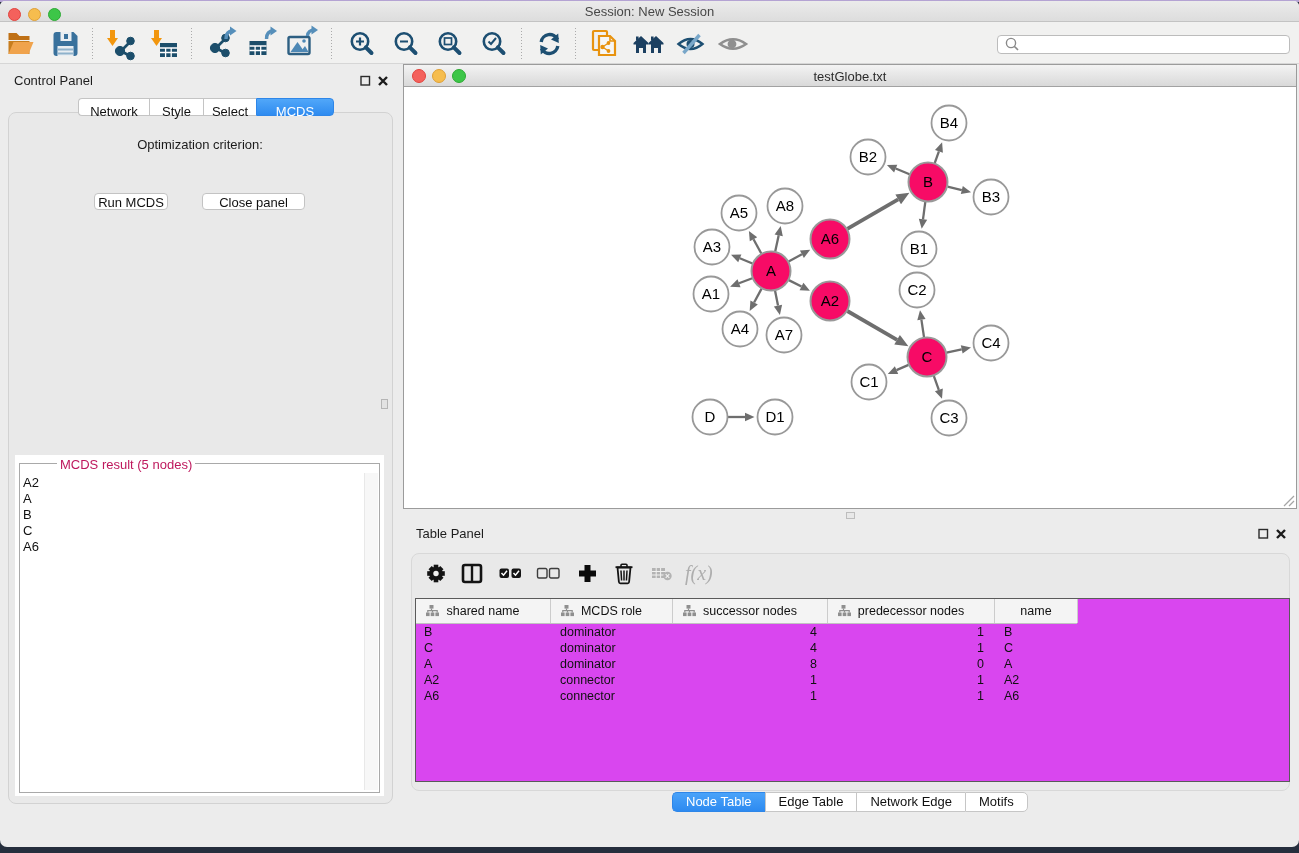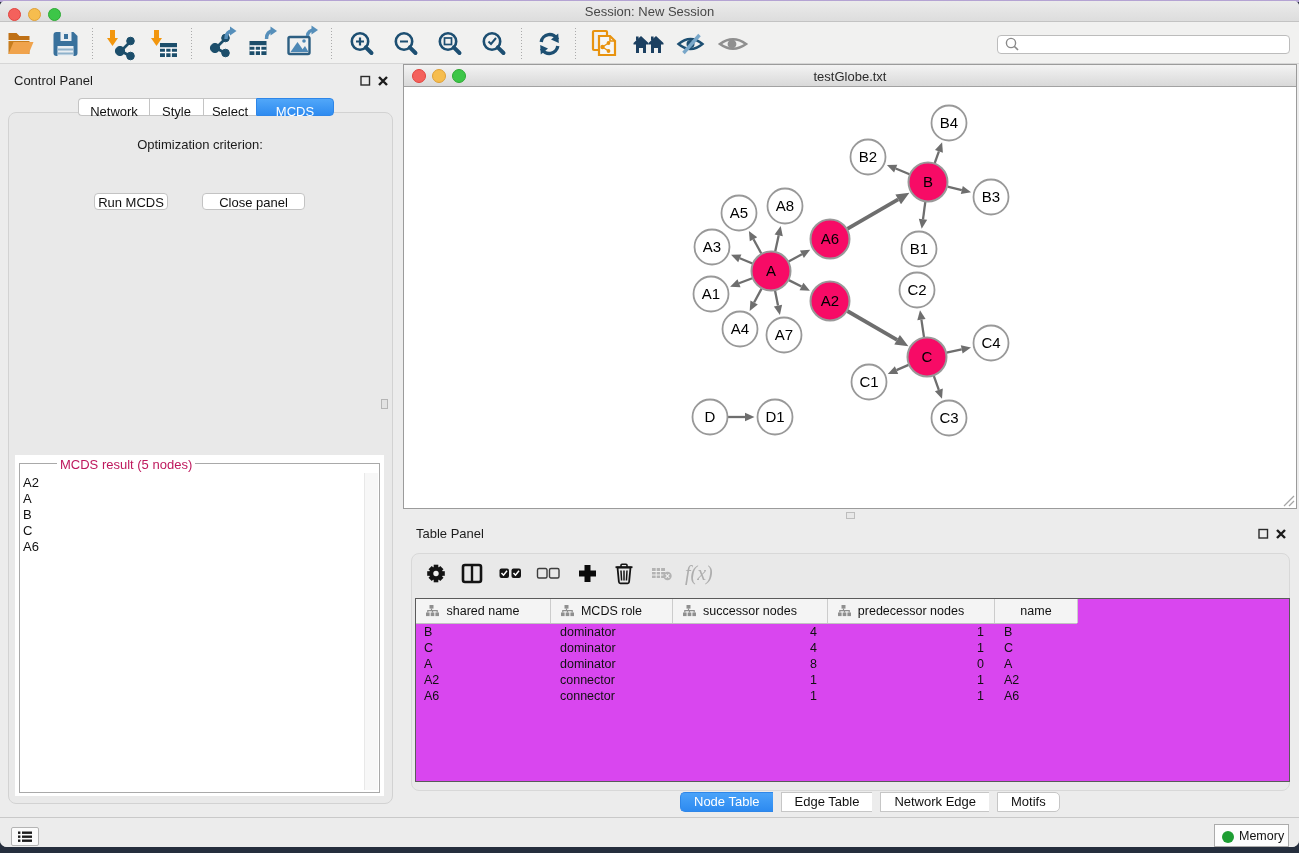--- a/index.html
+++ b/index.html
@@ -71,21 +71,21 @@
   border:1px solid #5a5a5a;box-sizing:border-box;}
 #tp-header{position:absolute;left:0;top:0;width:661px;height:24px;background:#f4f4f4;
   border-bottom:1px solid #c2c2c2;}
 .th{position:absolute;top:0;height:24px;border-right:1px solid #cccccc;}
 .th span{position:absolute;top:5px;width:100%;text-align:center;font-size:12.5px;color:#111;}
 .td{position:absolute;font-size:12.5px;color:#111;height:16px;line-height:16px;}
 .tdr{text-align:right;}
 
 #tp-tabs{position:absolute;left:672px;top:728px;height:20px;}
 .btab{float:left;height:18px;line-height:18px;font-size:13px;color:#111;background:#fff;
-  border:1px solid #c6c6c6;border-right:none;padding:0 13px;margin-left:8px;}
+  border:1px solid #c6c6c6;border-right:none;padding:0 13px;}
 .btab.first{border-radius:5px 0 0 5px;}
 .btab.last{border-radius:0 5px 5px 0;border-right:1px solid #c6c6c6;}
 .btab.sel{background:linear-gradient(#4aa3f9,#2d8af0);color:#fff;border-color:#2e86e8;}
 
 #statusbar{position:absolute;left:0;top:816px;width:1299px;height:31px;background:#ececec;
   border-top:1px solid #c9c9c9;}
 #listbtn{position:absolute;left:11px;top:9px;width:26px;height:17px;background:#fbfbfb;
   border:1px solid #b4b4b4;border-radius:2px;}
 #membtn{position:absolute;left:1214px;top:6px;width:75px;height:23px;background:#fdfdfd;
   border:1px solid #ababab;box-sizing:border-box;}
@@ -516,31 +516,13 @@
       <div class="td" style="left:588px;top:73px">A2</div>
       <div class="td" style="left:588px;top:89px">A6</div>
     </div>
     <div id="tp-tabs">
       <div class="btab sel first">Node Table</div>
         <div class="btab">Edge Table</div>
         <div class="btab">Network Edge</div>
         <div class="btab last">Motifs</div>
     </div>
   </div>
-  <div id="statusbar">
-    <div id="listbtn">
-      <svg width="26" height="17">
-        <g fill="#1b1b1b">
-            <rect x="6" y="3.5" width="2.4" height="2.4"></rect>
-            <rect x="6" y="7.5" width="2.4" height="2.4"></rect>
-            <rect x="6" y="11.5" width="2.4" height="2.4"></rect>
-        <rect x="10" y="3.5" width="10" height="2.4"></rect>
-            <rect x="10" y="7.5" width="10" height="2.4"></rect>
-            <rect x="10" y="11.5" width="10" height="2.4"></rect>
-          </g>
-      </svg>
-    </div>
-    <div id="membtn">
-        <div class="dot"></div>
-        <div class="lbl">Memory</div>
-      </div>
-  </div>
 </div>
 
 </body></html>

